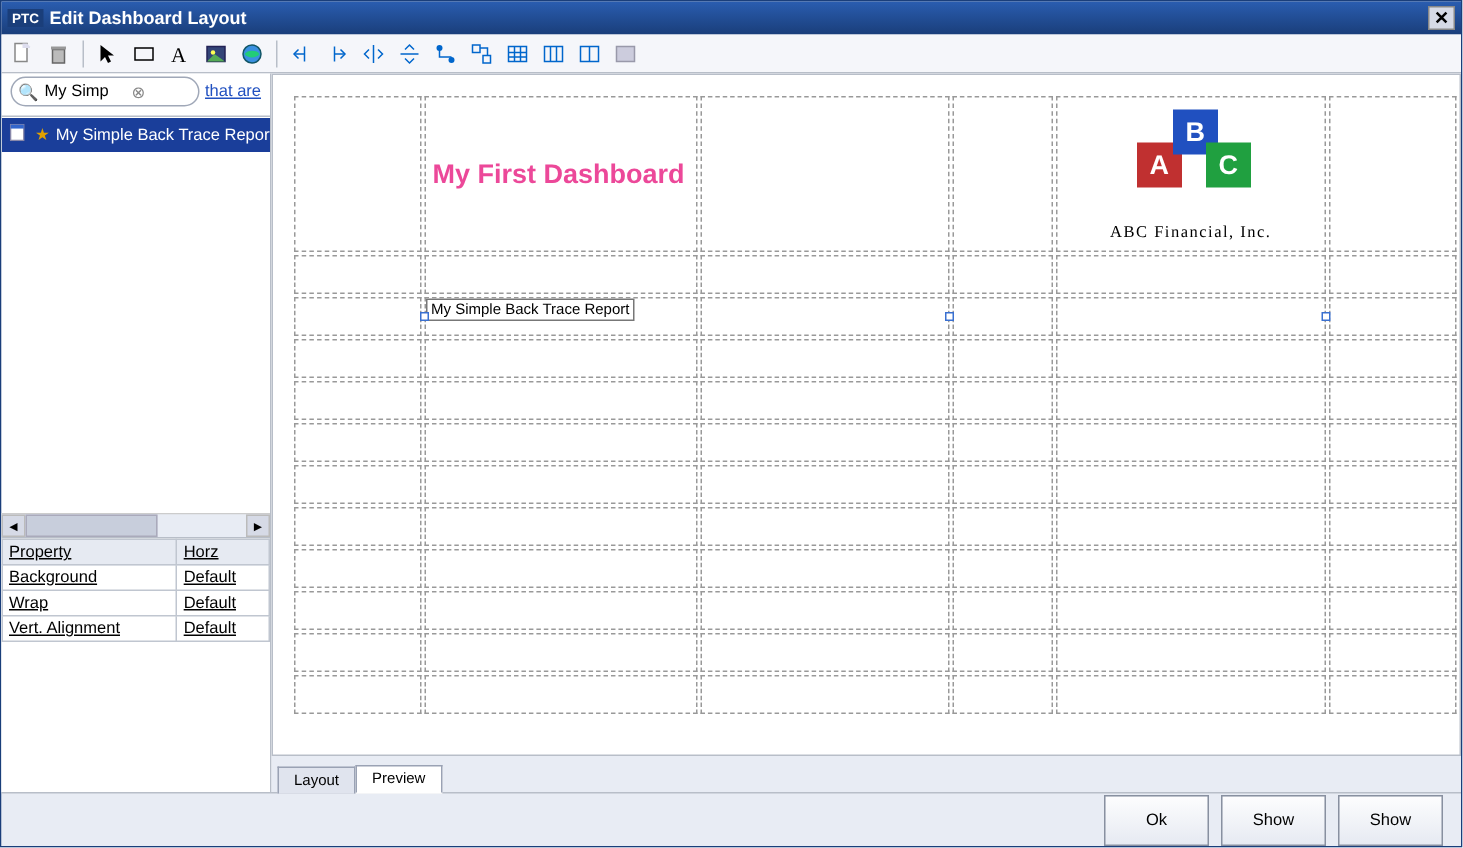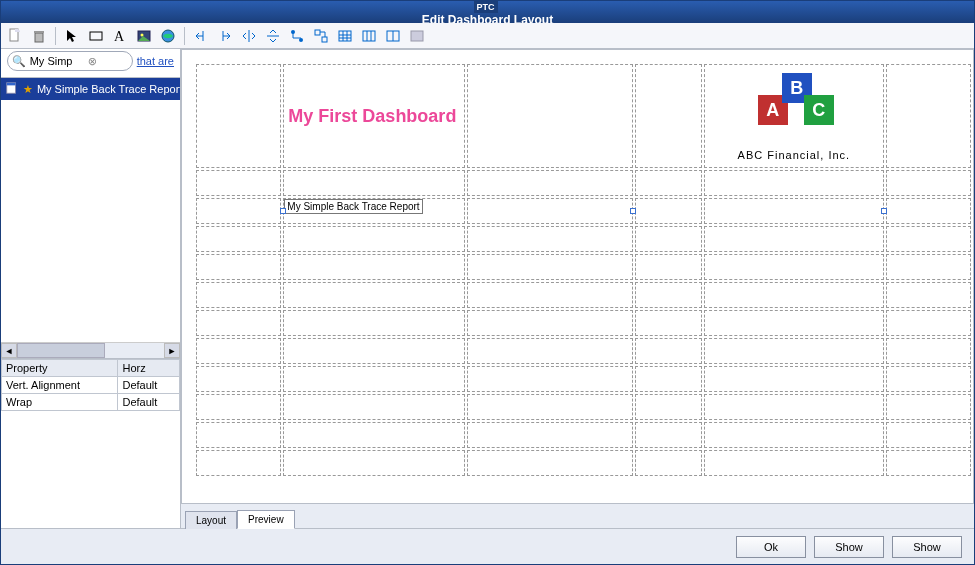--- a/index.html
+++ b/index.html
@@ -1,18 +1,18 @@
 <!DOCTYPE html>
 <html><head>
 <meta charset="utf-8">
 <style>
   * { box-sizing: border-box; }
   body { margin: 0; font-family: Tahoma, Arial, sans-serif; font-size: 11px; background: #fff; }
   .window { width: 975px; height: 565px; border: 1px solid #1a3e7a; background: #e8ecf4; position: relative; display: flex; flex-direction: column; }
-  .titlebar { height: 22px; background: linear-gradient(#2a5db0,#1a3e7a); color: #fff; display: flex; align-items: center; padding: 0 4px; font-size: 12px; font-weight: bold; flex-direction: column; }
+  .titlebar { height: 22px; background: linear-gradient(#2a5db0,#1a3e7a); color: #fff; display: flex; align-items: center; padding: 0 4px; font-size: 12px; font-weight: bold; }
   .titlebar .ptc { background:#1a3e7a; color:#fff; font-size:9px; padding:1px 3px; margin-right:4px; font-weight:bold;}
   .titlebar .spacer { flex: 1; }
   .titlebar .closebtn { width: 18px; height: 16px; background: #d6dae6; color:#000; display:flex; align-items:center; justify-content:center; border:1px solid #888; font-weight:bold; cursor:pointer;}
   .toolbar { height: 26px; background: #f5f6fa; border-bottom: 1px solid #b8bec8; display:flex; align-items:center; padding:0 4px; gap:4px; }
   .toolbar .sep { width:1px; height:18px; background:#b8bec8; margin:0 2px;}
   .tbtn { width:20px; height:20px; display:flex; align-items:center; justify-content:center; border:1px solid transparent; cursor:pointer;}
   .tbtn svg{width:16px;height:16px;}
   .body { flex:1; display:flex; min-height:0;}
   .left { width: 180px; background:#fff; border-right:1px solid #b8bec8; display:flex; flex-direction:column; }
   .filterlabel { padding:4px 6px; font-size:11px; color:#000;}
@@ -22,47 +22,47 @@
   .searchbox .mag { color:#888; margin-right:2px;}
   .searchbox .clear { color:#888; cursor:pointer;}
   .thatare { color:#2050c0; text-decoration:underline; cursor:pointer; white-space:nowrap;}
   .tree { flex:1; background:#fff; border-top:1px solid #b8bec8; overflow:auto;}
   .treeitem { background:#1a3e9a; color:#fff; padding:3px 4px; display:flex; align-items:center; gap:4px; white-space:nowrap;}
   .hscroll { height:16px; background:#e8ecf4; border-top:1px solid #ccc; display:flex;}
   .hscroll .arrow{width:16px; background:#d6dae6; border:1px solid #bbb; text-align:center; line-height:14px; font-size:9px; cursor:pointer;}
   .hscroll .track{flex:1; background:#e8ecf4; position:relative;}
   .hscroll .thumb{position:absolute; left:0; top:0; height:100%; width:60%; background:#c8cedc; border:1px solid #aab;}
   .propgrid { height:170px; border-top:1px solid #b8bec8; background:#fff; overflow:auto;}
-  .propgrid table { width:100%; border-collapse:collapse; font-size:11px;}
+  .propgrid table { width:100%; border-collapse:collapse; font-size:11px;text-decoration:underline;}
   .propgrid th, .propgrid td { border:1px solid #c0c6d0; padding:2px 4px; text-align:left;}
   .propgrid th { background:#e6eaf2; font-weight:normal;}
   .main { flex:1; display:flex; flex-direction:column; background:#e8ecf4;}
   .canvaswrap { flex:1; background:#fff; margin:0; overflow:auto; position:relative; border:1px solid #b8bec8;}
   .grid { position:absolute; left:12px; top:12px; }
   .grid table { border-collapse:separate; border-spacing:2px;}
   .grid td { border:1px dashed #999; background:#fff; height:26px; vertical-align:top; padding:0;}
   .row-header td { height:104px;}
   .c1 {width:96px;} .c2{width:192px;} .c3{width:186px;} .c4{width:76px;} .c5{width:192px;} .c6{width:96px;}
   .titlecell { display:flex; align-items:center; padding:4px; height:100%;}
   .dashtitle { font-size:18px; font-weight:bold; color:#ec4899;}
   .logocell { display:flex; flex-direction:column; align-items:center; justify-content:center; height:100%;}
   .abcblocks { position:relative; width:80px; height:60px;}
   .blk {position:absolute; width:30px; height:30px; color:#fff; display:flex; align-items:center; justify-content:center; font-size:18px; font-weight:bold;}
   .blkA{background:#c03030; left:4px; top:24px;}
   .blkB{background:#2050c0; left:28px; top:2px;}
   .blkC{background:#20a040; left:50px; top:24px;}
-  .logotxt { font-family:Liberation Sans, sans-serif; font-size:11px; letter-spacing:1px; margin-top:18px;}
+  .logotxt { font-family:Liberation Serif, serif; font-size:11px; letter-spacing:1px; margin-top:18px;}
   .selwrap { position:relative; }
   .selcell { border:1px solid #777; font-size:10px; padding:1px 2px; display:inline-block; background:#fff;}
   .handle { position:absolute; width:6px; height:6px; background:#fff; border:1px solid #3a70d0;}
   .tabbar { height:24px; display:flex; align-items:flex-end; padding-left:4px; gap:0;}
   .tab { border:1px solid #9aa2b4; border-bottom:none; padding:3px 10px; background:#e0e4ee; font-size:10px; cursor:pointer; position:relative; top:1px;}
   .tab.active { background:#fff; border-bottom:1px solid #fff; z-index:2;}
   .footer { height:36px; background:#e8ecf4; border-top:1px solid #b8bec8; display:flex; align-items:center; justify-content:flex-end; gap:8px; padding:0 12px;}
-  .btn { min-width:70px; height:22px; border:1px solid #8890a0; background:linear-gradient(#fdfdfe,#e6eaf2); font-size:11px; cursor:pointer;}
+  .btn { min-width:70px; height:34px; border:1px solid #8890a0; background:linear-gradient(#fdfdfe,#e6eaf2); font-size:11px; cursor:pointer;}
   .staricon{color:#e0a000;}
   .docicon svg{width:14px;height:14px;}
 </style>
 </head>
 <body>
 
 <div class="window">
   <div class="titlebar">
     <span class="ptc">PTC</span>
     <span>Edit Dashboard Layout</span>
@@ -200,25 +200,29 @@
         <div class="arrow">►</div>
       </div>
       <div class="propgrid">
         <table>
           <tbody>
               <tr>
                 <th>Property</th>
                 <th>Horz</th>
               </tr>
           <tr>
-                <td>Vert. Alignment</td>
+                <td>Background</td>
                 <td>Default</td>
               </tr>
           <tr>
                 <td>Wrap</td>
+                <td>Default</td>
+              </tr>
+          <tr>
+                <td>Vert. Alignment</td>
                 <td>Default</td>
               </tr>
         </tbody>
           </table>
       </div>
     </div>
 
     <div class="main">
       <div class="canvaswrap">
         <div class="grid">

